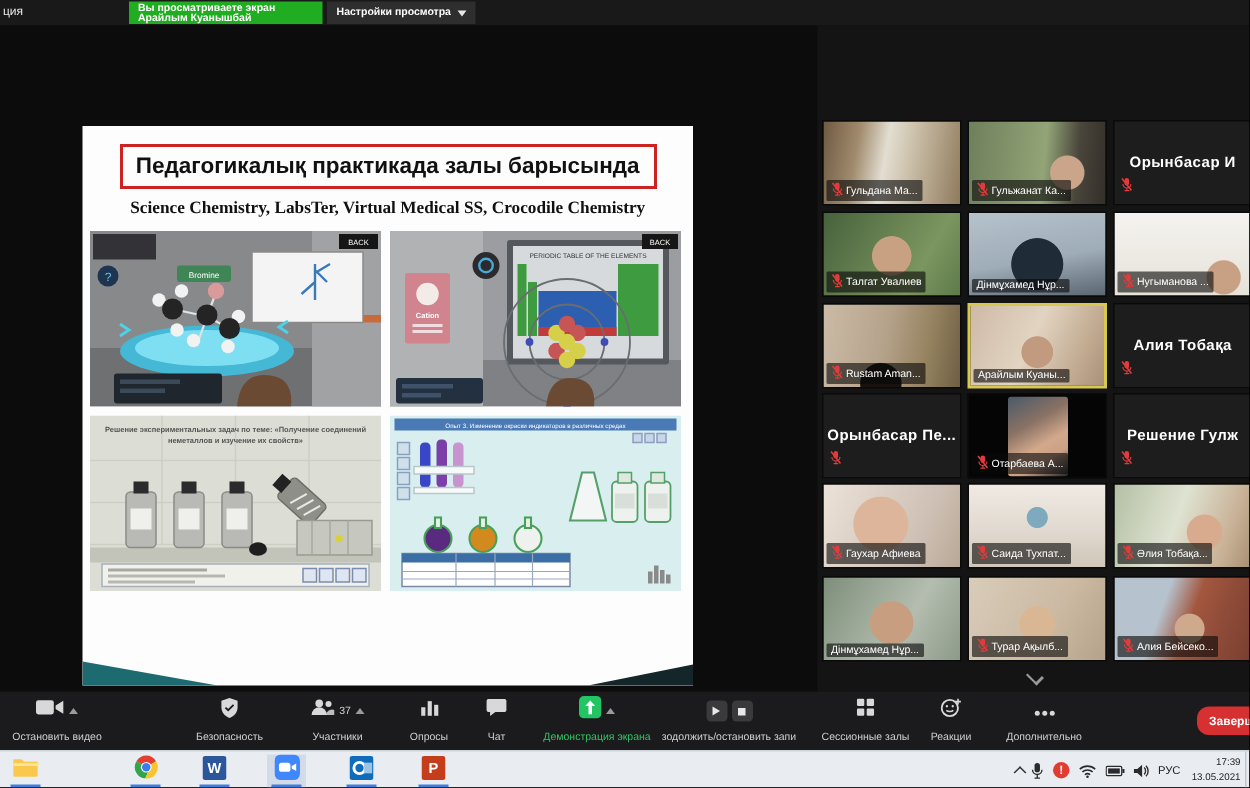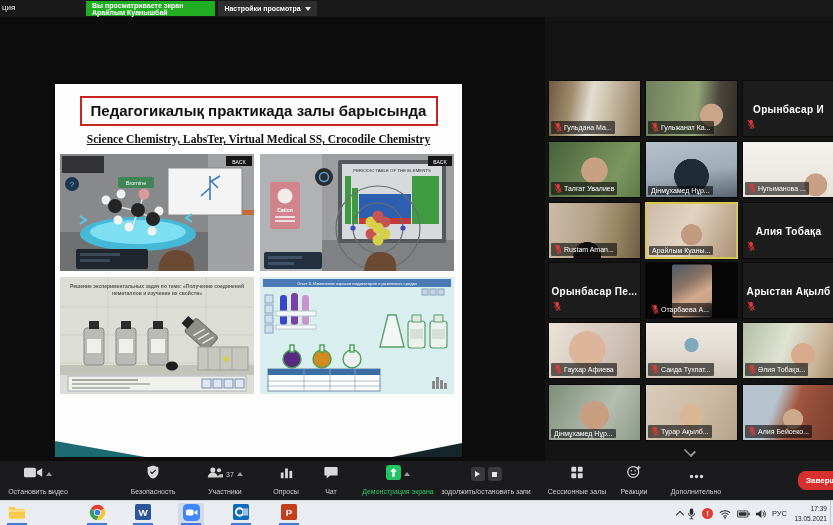--- a/index.html
+++ b/index.html
@@ -19,21 +19,21 @@
   .rec-red{width:54px;height:18px;background:#d92b2b;color:#fff;font-size:8px;display:flex;align-items:center;justify-content:center;}
   .rec-ctrls{width:48px;height:18px;background:#000;display:flex;align-items:center;gap:8px;padding-left:8px;}
   .play-tri{width:0;height:0;border-top:4px solid transparent;border-bottom:4px solid transparent;border-left:7px solid #fff;}
   .stop-sq{width:7px;height:7px;background:#fff;}
 
   
   .share{position:absolute;left:0;top:17px;width:545px;height:444px;background:#0c0c0c;}
   .slide{position:absolute;left:55px;top:67px;width:407px;height:373px;background:#fdfdfd;overflow:hidden;}
   .title-box{margin:12px auto 0;width:358px;border:2px solid #cc2222;padding:3px 4px;text-align:center;
              font-family:"Liberation Serif",serif;font-weight:bold;font-size:15px;line-height:1.35;color:#111;}
-  .subtitle{margin-top:7px;text-align:center;font-family:"Liberation Serif",serif;font-weight:bold;font-size:11.5px;color:#111;text-decoration:underline;}
+  .subtitle{margin-top:7px;text-align:center;font-family:"Liberation Serif",serif;font-weight:bold;font-size:11.5px;color:#111;}
   .shots{display:grid;grid-template-columns:194px 194px;gap:6px;margin:9px 0 0 5px;}
   .shots svg{display:block;}
   .tri-teal{position:absolute;left:0;bottom:0;width:0;height:0;border-bottom:16px solid #1d6b70;border-right:90px solid transparent;}
   .tri-dark{position:absolute;right:0;bottom:0;width:0;height:0;border-bottom:14px solid #15262b;border-left:70px solid transparent;}
 
   
   .gallery{position:absolute;left:545px;top:17px;width:288px;height:444px;background:#141414;overflow:hidden;text-decoration:underline;}
   .tile{position:absolute;width:93px;height:57px;background:#1d1d1d;overflow:hidden;border:1px solid #0a0a0a;}
   .tile.active{border:2px solid #d8c84e;}
   .name-pill{position:absolute;left:2px;bottom:2px;display:flex;align-items:center;gap:2px;background:rgba(10,10,10,.62);
@@ -353,21 +353,21 @@
           <div class="name-pill">
             <span><svg width="8" height="10" viewBox="0 0 12 15">
                 <rect x="4" y="1" width="4.6" height="7.5" rx="2.3" fill="#e23b3b"></rect>
                 <path d="M2.4 7 a4 4 0 0 0 8 0 M6.4 11 v2.4 M4 13.6 h4.8" fill="none" stroke="#e23b3b" stroke-width="1.2"></path>
                 <line x1="1.5" y1="1.5" x2="11" y2="13.5" stroke="#e23b3b" stroke-width="1.6"></line>
               </svg></span>
             <span>Отарбаева А...</span>
           </div>
         </div>
         <div class="tile" style="left: 197px; top: 245px; background: rgb(29, 29, 29);">
-          <div class="big-name">Арыстан Ақылб</div>
+          <div class="big-name">Решение Гулж</div>
           <span class="mic-loose"><svg width="8" height="10" viewBox="0 0 12 15">
               <rect x="4" y="1" width="4.6" height="7.5" rx="2.3" fill="#e23b3b"></rect>
               <path d="M2.4 7 a4 4 0 0 0 8 0 M6.4 11 v2.4 M4 13.6 h4.8" fill="none" stroke="#e23b3b" stroke-width="1.2"></path>
               <line x1="1.5" y1="1.5" x2="11" y2="13.5" stroke="#e23b3b" stroke-width="1.6"></line>
             </svg></span>
         </div>
         <div class="tile" style="left: 3px; top: 305px; background: radial-gradient(circle at 42% 48%, rgb(220, 181, 155) 0px, rgb(220, 181, 155) 30%, rgba(0, 0, 0, 0) 31%), linear-gradient(115deg, rgb(236, 226, 216), rgb(205, 191, 179) 70%, rgb(185, 168, 150));">
           <div class="name-pill">
             <span><svg width="8" height="10" viewBox="0 0 12 15">
                 <rect x="4" y="1" width="4.6" height="7.5" rx="2.3" fill="#e23b3b"></rect>

